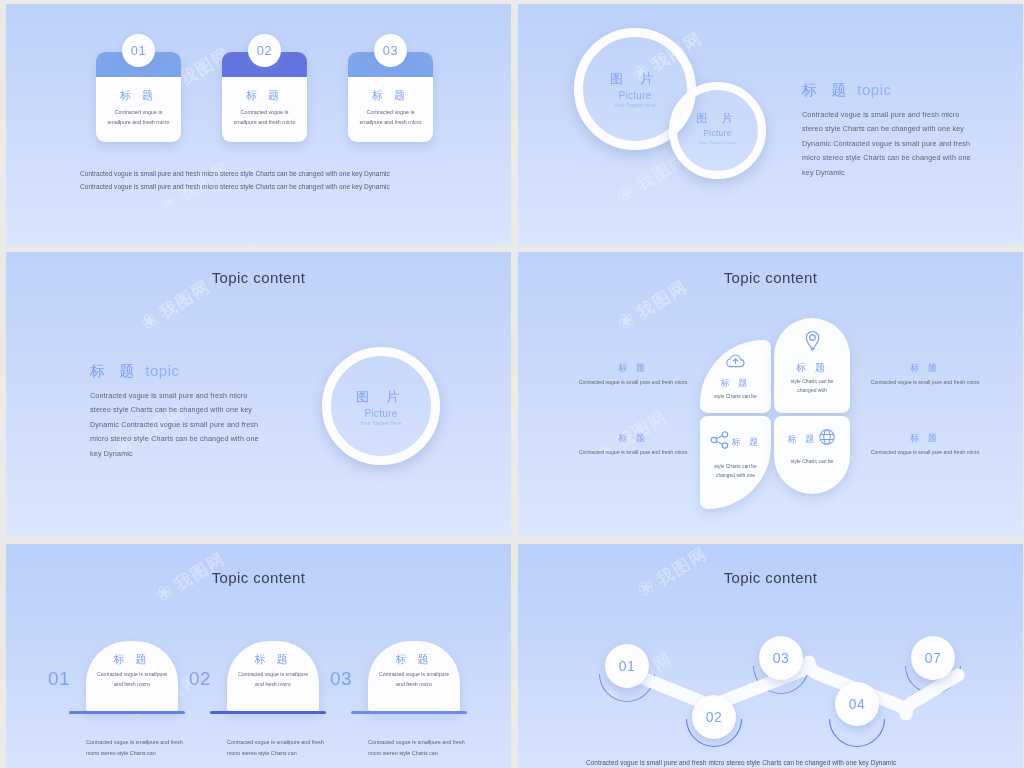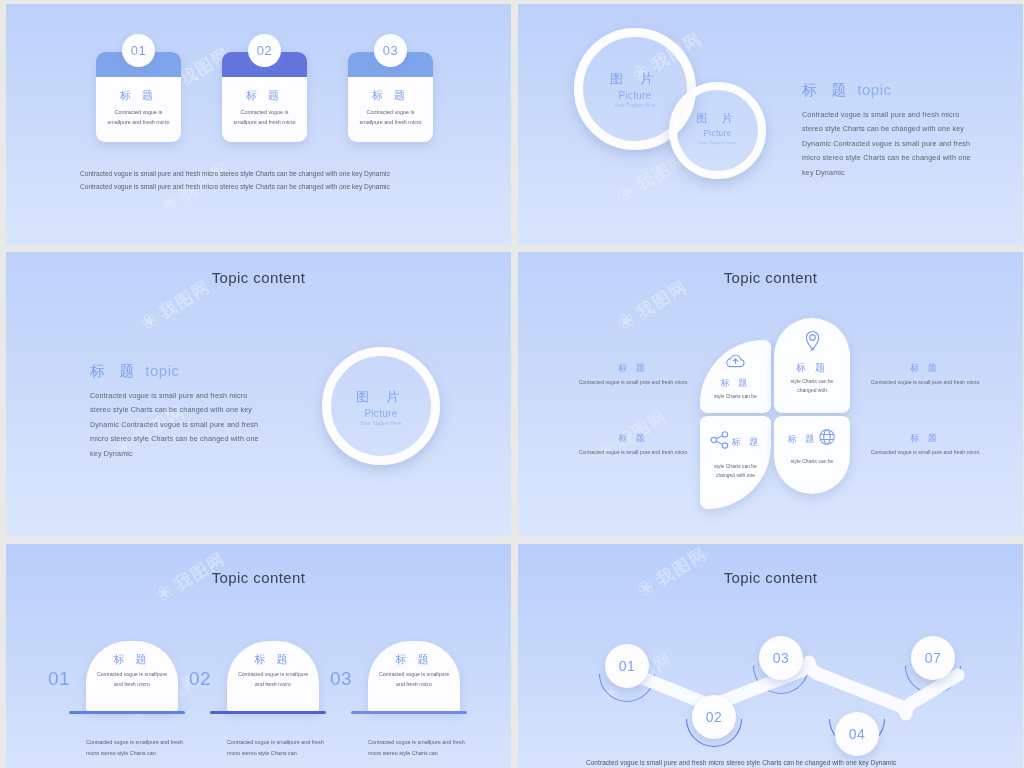--- a/index.html
+++ b/index.html
@@ -306,21 +306,21 @@
     <div class="arc up" style="left:81px;top:102px;"></div>
     <div class="node" style="left:87px;top:100px;">01</div>
 
     <div class="arc dn" style="left:168px;top:147px;"></div>
     <div class="node" style="left:174px;top:151px;">02</div>
 
     <div class="arc up" style="left:235px;top:94px;"></div>
     <div class="node" style="left:241px;top:92px;">03</div>
 
     <div class="arc dn" style="left:311px;top:147px;"></div>
-    <div class="node" style="left:317px;top:168px;">04</div>
+    <div class="node" style="left:317px;top:138px;">04</div>
 
     <div class="arc up" style="left:387px;top:94px;"></div>
     <div class="node" style="left:393px;top:92px;">07</div>
 
     <div class="s6-foot" style="left:68px;top:215px;">Contracted  vogue  is  small pure  and  fresh micro  stereo  style  Charts  can  be  changed  with  one  key Dynamic</div>
   </div>
 
 </div>
 
 </body></html>

